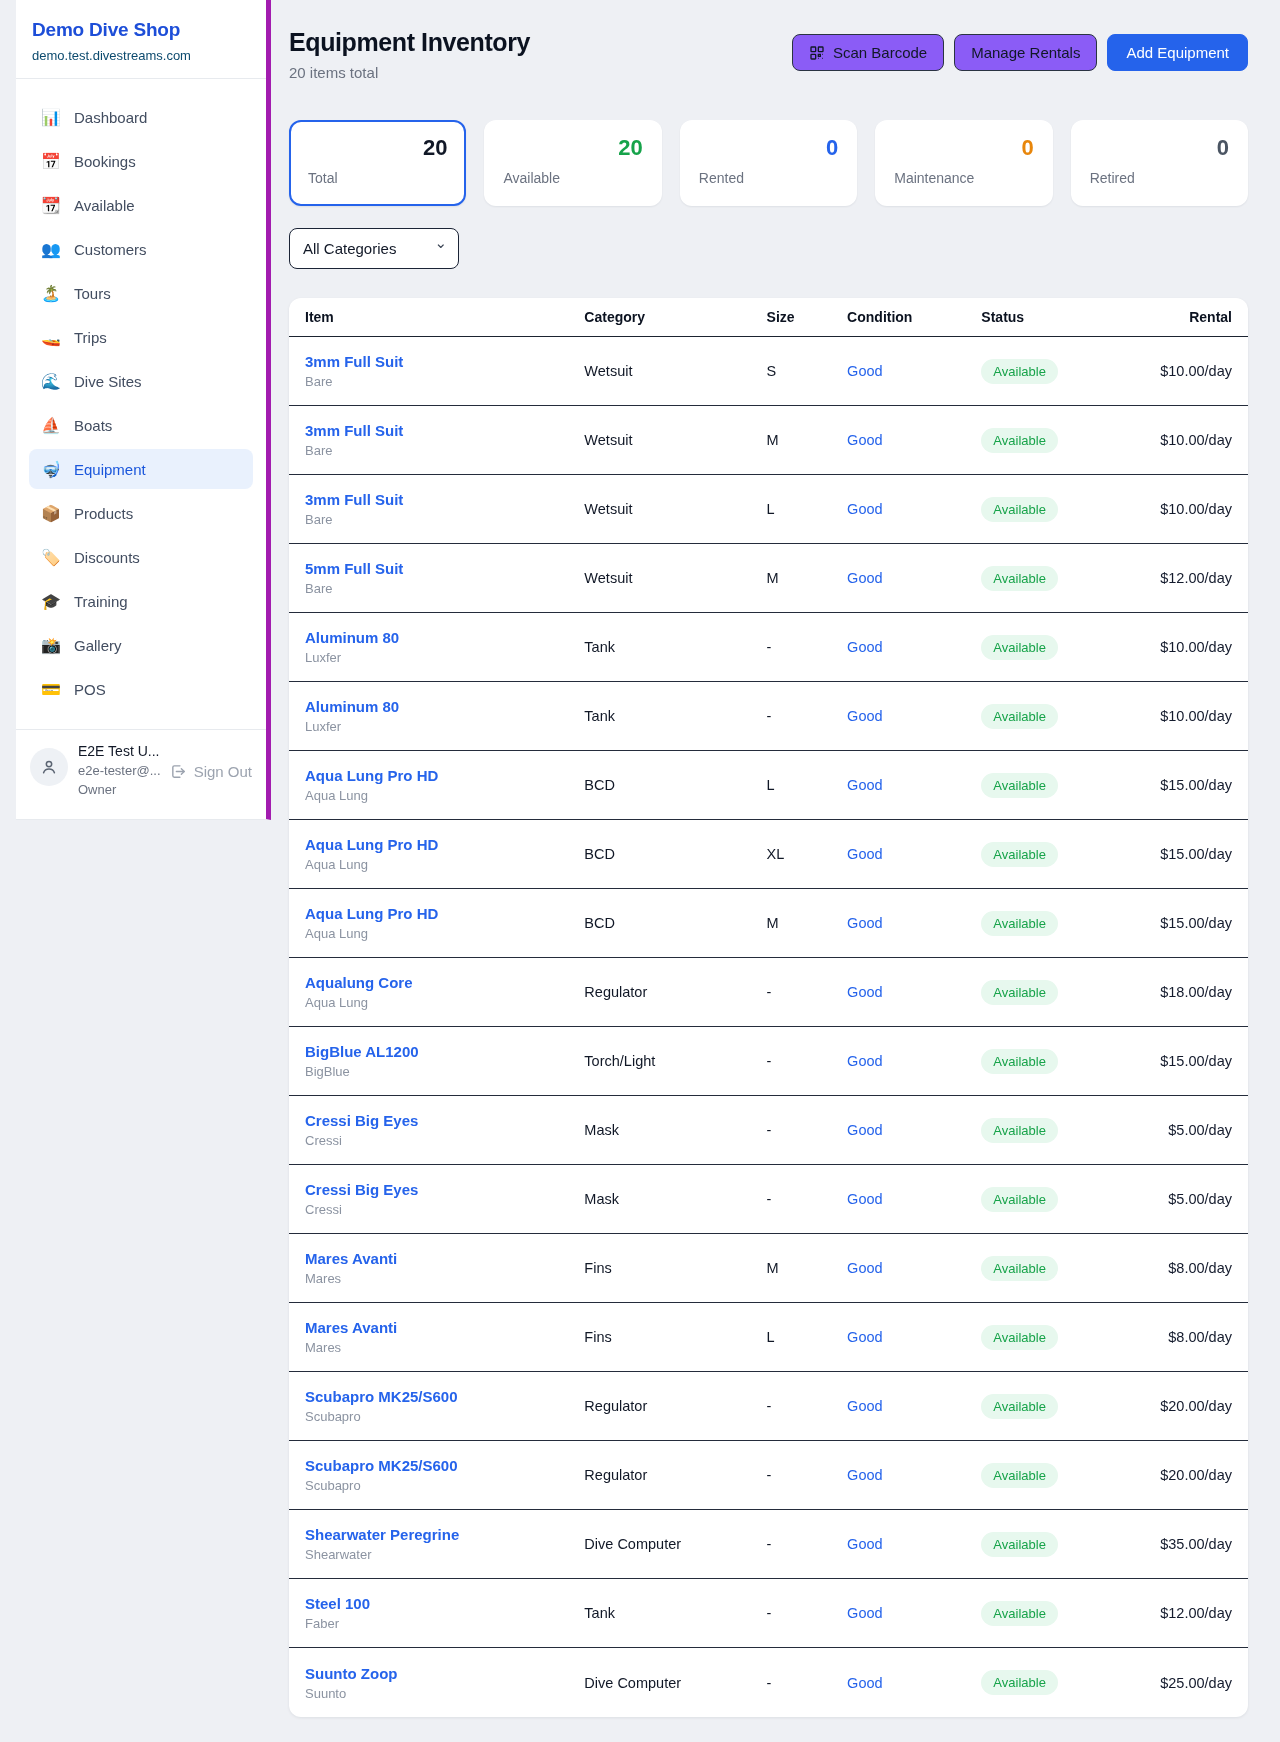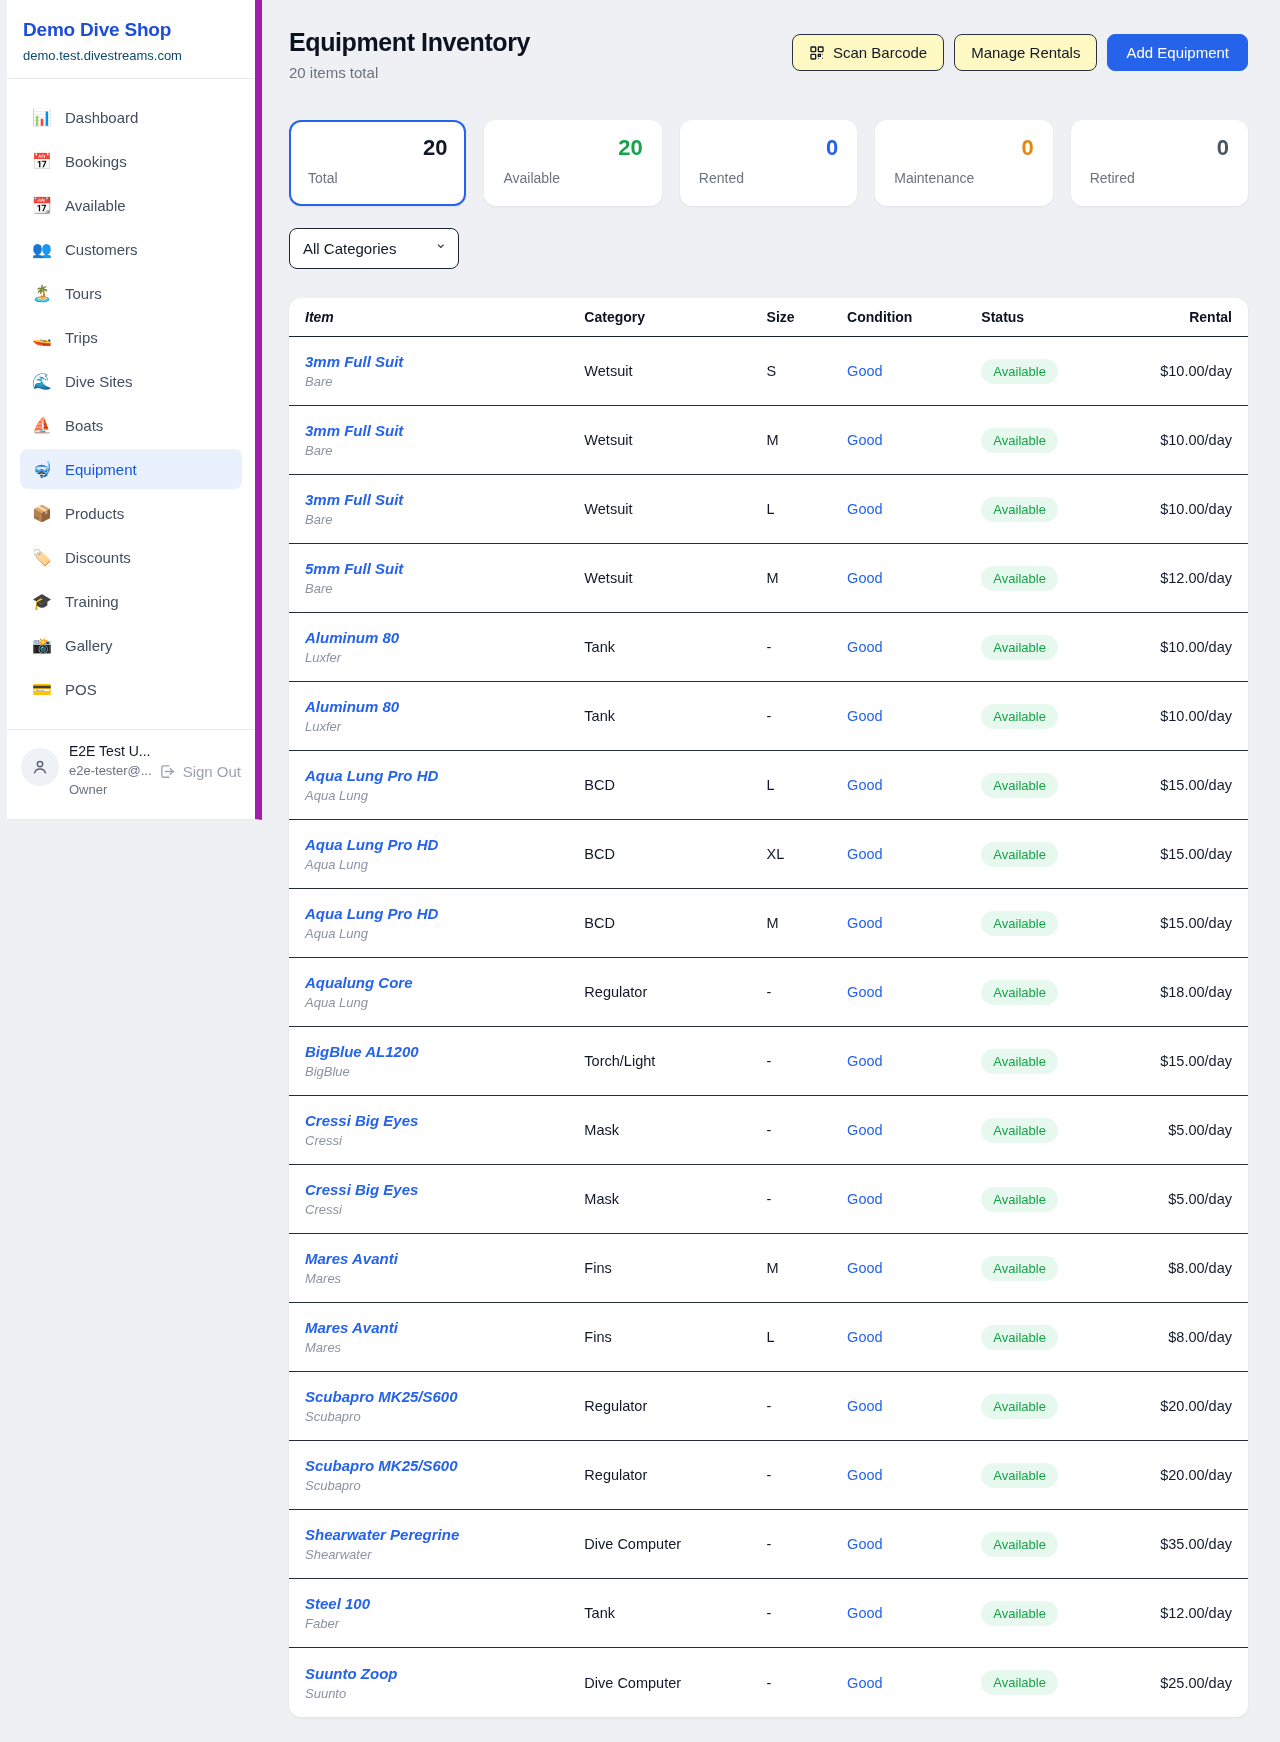--- a/index.html
+++ b/index.html
@@ -7,22 +7,22 @@
   body {
     background:#eef0f4;
     font-family:"Liberation Sans","DejaVu Sans",sans-serif;
     color:#111827;
     -webkit-font-smoothing:antialiased;
   }
   .app { width:1280px; min-height:1742px; position:relative; }
 
   
   .sidebar {
-    position:absolute; top:0; left:7px; width:255px;
-    background:#fff; border-right:7px solid #a21caf; border-bottom:1px solid #e7eaee;
+    position:absolute; top:0; left:16px; width:255px;
+    background:#fff; border-right:5px solid #a21caf; border-bottom:1px solid #e7eaee;
   }
   .brand { padding:19px 16px 15px; }
   .brand-title { color:#1d4ed8; font-size:19px; font-weight:700; letter-spacing:-.2px; }
   .brand-domain { color:#0c4a6e; font-size:13px; margin-top:7px; }
   .side-divider { border-top:1px solid #e7eaee; }
   .nav { padding:18px 13px 10px; }
   .nav-item {
     display:flex; align-items:center; gap:12px;
     height:40px; margin-bottom:4px; padding:0 11px;
     border-radius:8px; font-size:15px; color:#424d60; cursor:pointer;
@@ -50,21 +50,21 @@
   
   .main { margin-left:256px; padding:28px 32px 0 33px; }
   .header-row { display:flex; justify-content:space-between; align-items:flex-start; }
   .page-title { font-size:25px; font-weight:800; color:#0b1220; letter-spacing:-.4px; }
   .page-subtitle { font-size:15px; color:#6b7280; margin-top:7px; }
   .actions { display:flex; gap:10px; margin-top:6px; }
   .btn {
     height:37px; border-radius:8px; font-size:15px; display:flex; align-items:center;
     padding:0 16px; cursor:pointer; font-family:inherit; white-space:nowrap;
   }
-  .btn-outline { background:#fef9c3; border:1px solid #2a3342; color:#111827; gap:8px; }
+  .btn-outline { background:#8b5cf6; border:1px solid #2a3342; color:#111827; gap:8px; }
   .btn-primary { background:#2563eb; border:1px solid #2563eb; color:#fff; font-weight:500; padding:0 18px; }
 
   .stats { display:flex; gap:18px; margin-top:39px; }
   .stat-card {
     flex:1; height:86px; background:#fff; border-radius:12px;
     border:2px solid transparent; padding:13px 17px;
     box-shadow:0 1px 2px rgba(16,24,40,.07); cursor:pointer;
   }
   .stat-card.selected { border-color:#2563eb; }
   .stat-value { font-size:22px; font-weight:700;text-align:right; }
@@ -92,21 +92,21 @@
     background:#fff; border-radius:12px; margin-top:29px; margin-bottom:37px;
     box-shadow:0 1px 3px rgba(16,24,40,.08); overflow:hidden;
   }
   .thead, .trow {
     display:grid;
     grid-template-columns:30.8% 19% 8.4% 14% 15.7% auto;
     align-items:center;
   }
   .thead { height:39px; border-bottom:1px solid #1b2330; }
   .th { font-size:14px; font-weight:700; color:#0b1220; }
-  .c-first { padding-left:16px;font-style:italic; }
+  .c-first { padding-left:16px; }
   .c-last { text-align:right; padding-right:16px; }
   .trow { height:69px; border-bottom:1px solid #242c3b; font-size:14.5px; }
   .trow:last-child { border-bottom:none; }
   .item-name { color:#2563eb; font-weight:600; font-size:15px; cursor:pointer; }
   .item-brand { color:#8b93a1; font-size:13px; margin-top:4px; }
   .cond { color:#2563eb; cursor:pointer; }
   .badge {
     display:inline-block; background:#e7f8ee; color:#17a34a;
     font-size:13px; padding:5px 12px; border-radius:999px;
   }

